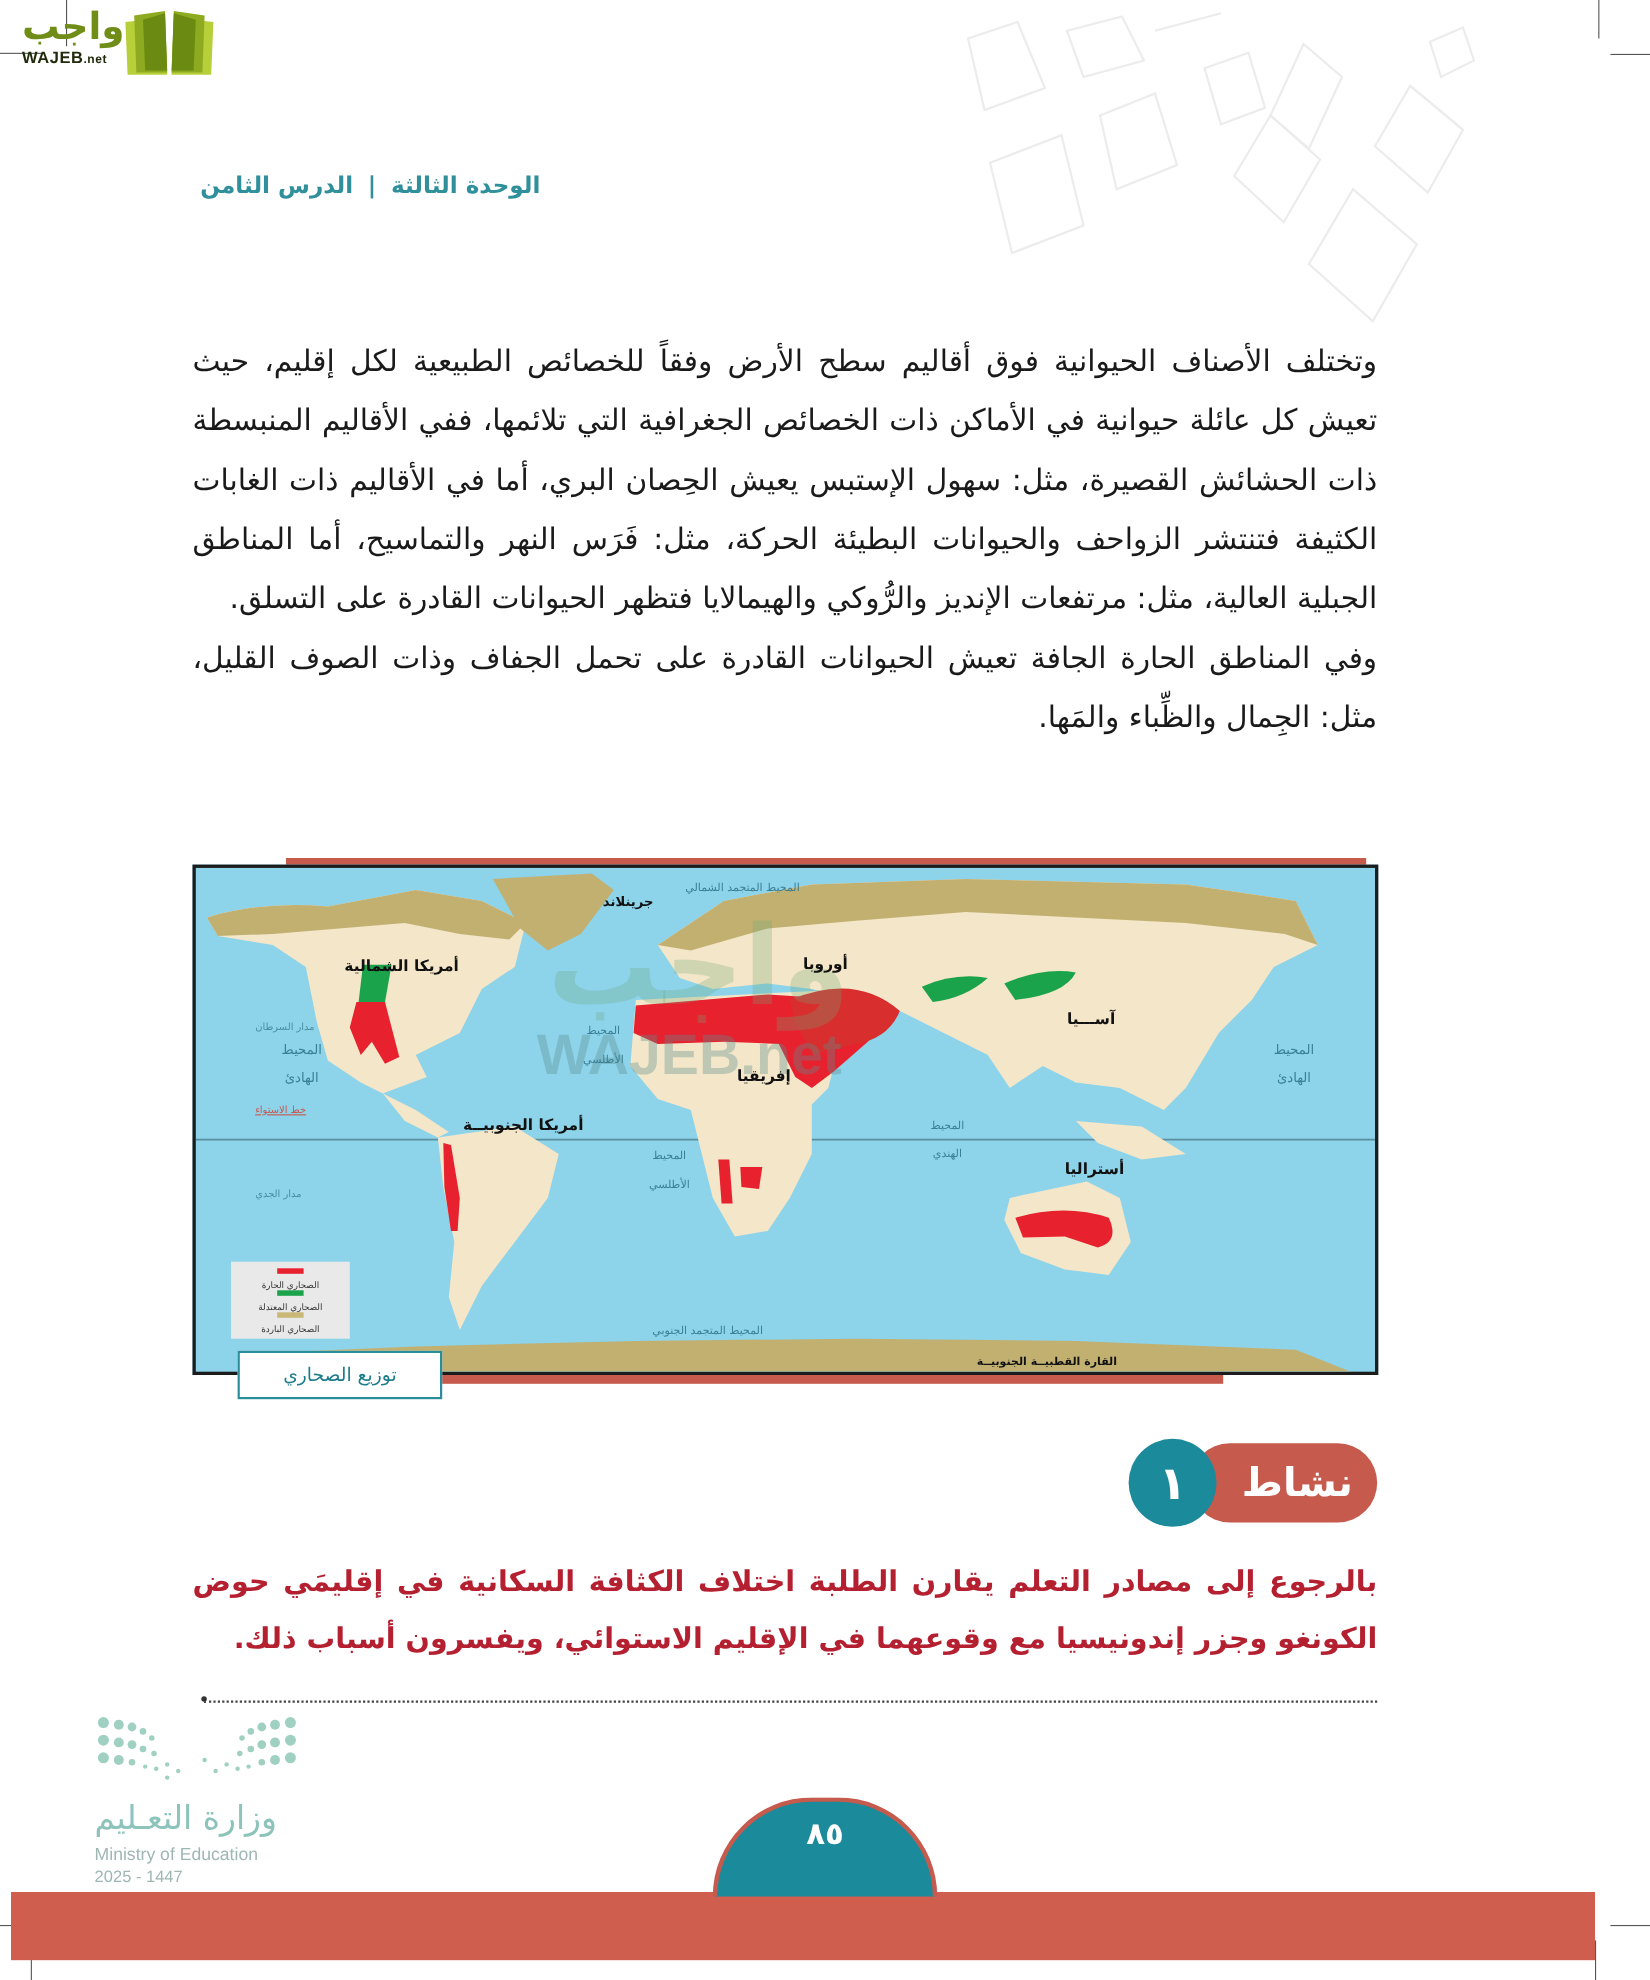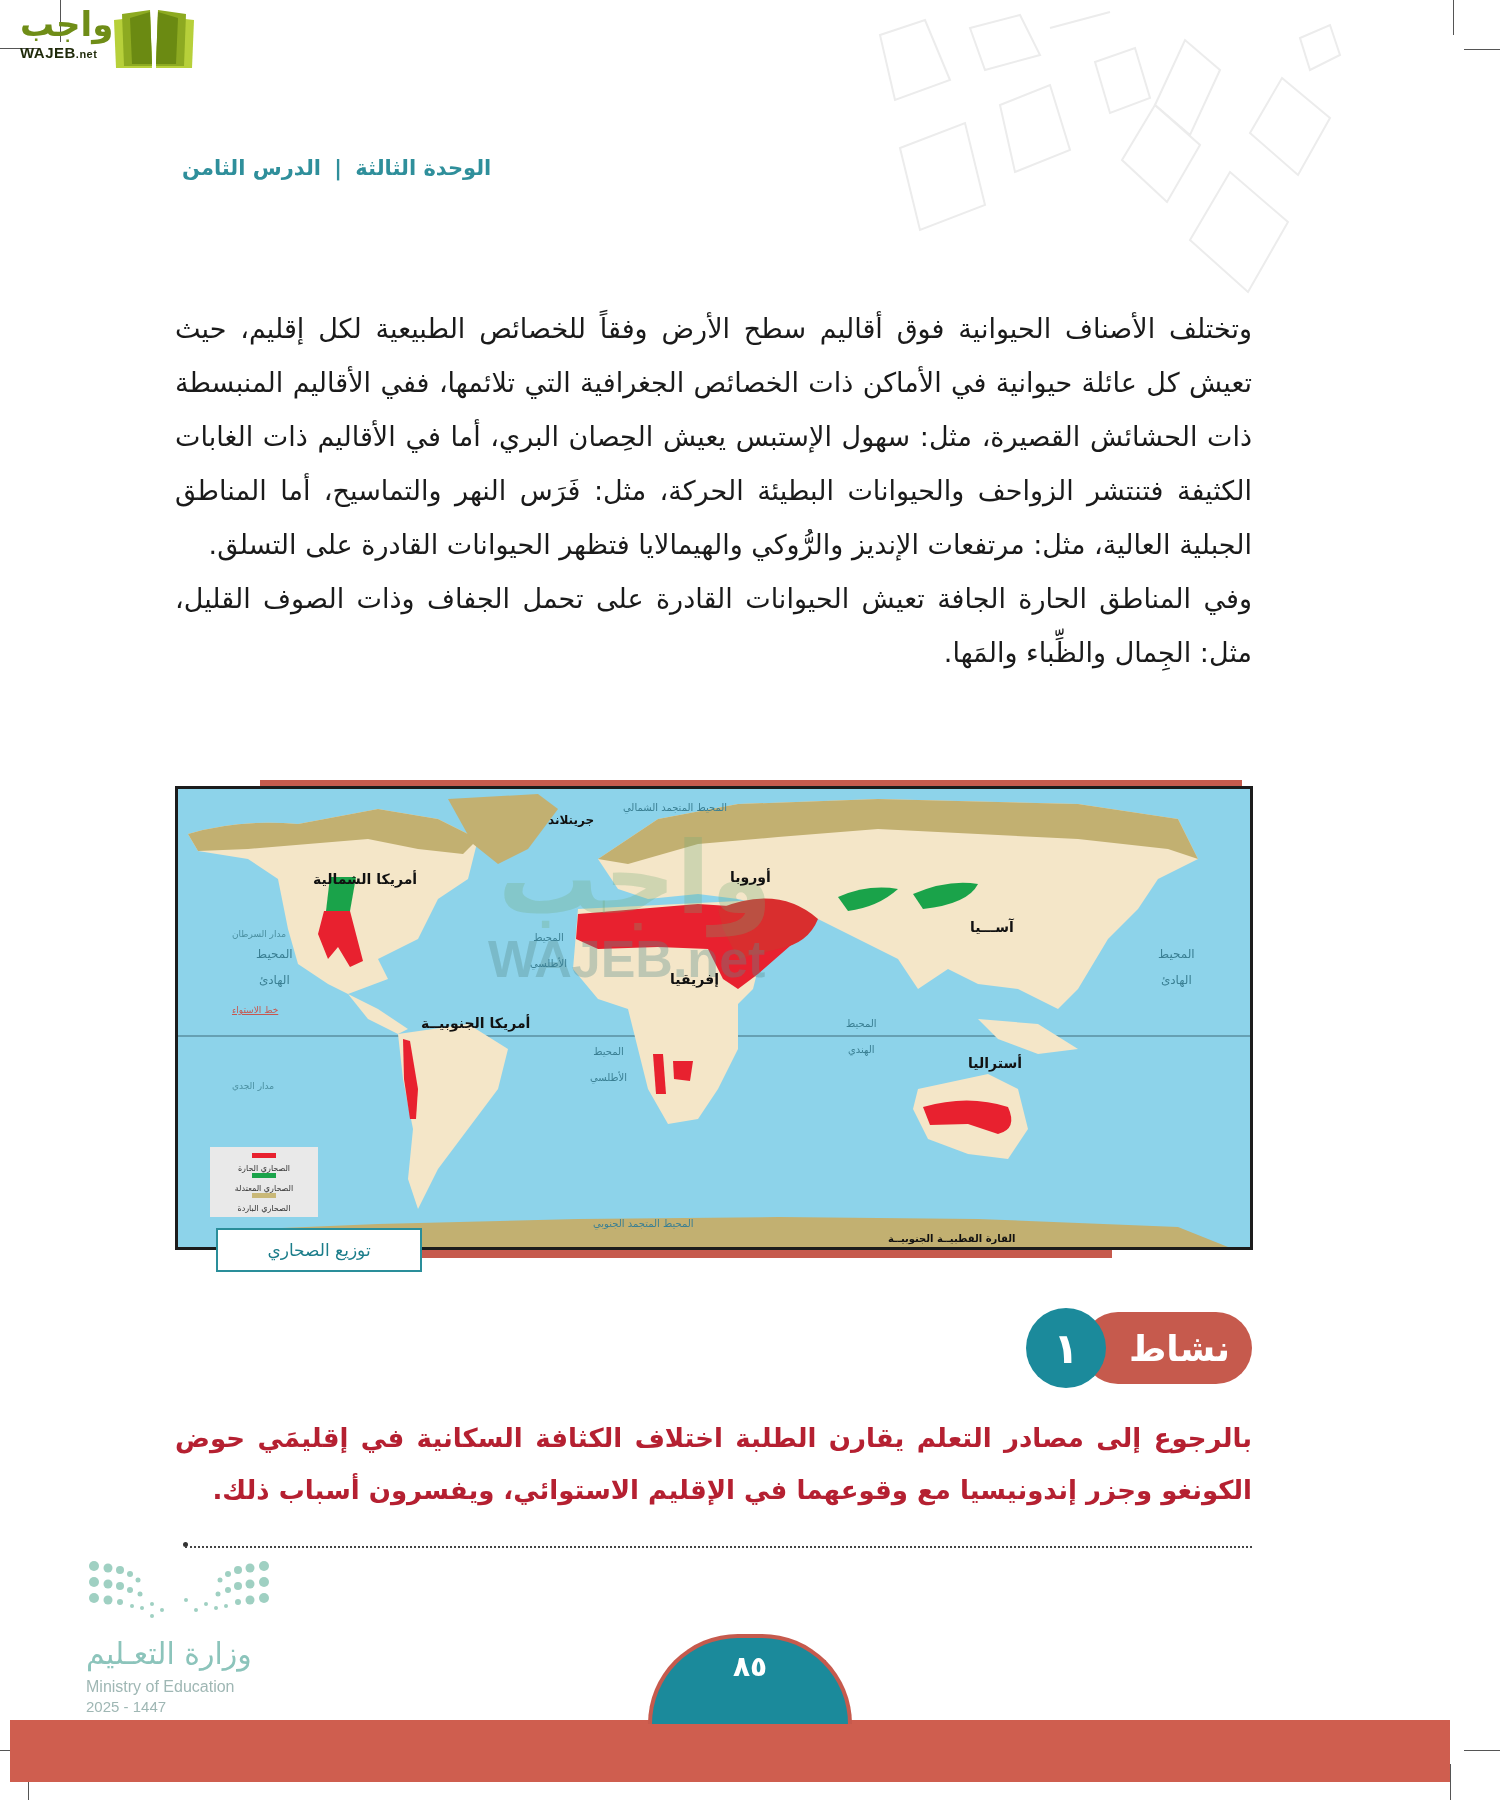--- a/index.html
+++ b/index.html
@@ -53,21 +53,21 @@
     color:rgba(90,140,140,0.35); font-family:"Liberation Sans", sans-serif;
   }
   .legend {
     position:absolute; left:32px; top:358px; width:108px; height:70px;
     background:#e9e9e9; padding:6px; box-sizing:border-box; direction:rtl;
   }
   .legend-row { display:flex; align-items:center; gap:6px; height:20px; font-size:8px; color:#333;flex-direction:column; }
   .legend-swatch { width:24px; height:12px; display:inline-block; }
 
   .map-caption {
-    position:absolute; left:216px; top:1228px; width:206px; height:44px;
+    position:absolute; left:216px; top:1228px; width:186px; height:44px;
     border:2px solid #2a8e9a; background:#fff; box-sizing:border-box;
     display:flex; align-items:center; justify-content:center;
     direction:rtl; font-size:17px; color:#1b7d8a;
   }
 
   .activity-badge { position:absolute; left:1026px; top:1308px; width:226px; height:80px; }
   .activity-pill {
     position:absolute; right:0; top:4px; width:170px; height:72px; background:#c65a4d;
     border-radius:36px; display:flex; align-items:center; justify-content:flex-end; padding-right:22px; box-sizing:border-box;
   }
@@ -220,21 +220,21 @@
       <div>الأطلسي</div>
   </div>
   <div class="ocean-label" style="left:412px;top:250px;font-size:10px;">
     <div>المحيط</div>
       <div>الأطلسي</div>
   </div>
   <div class="ocean-label" style="left:668px;top:222px;font-size:10px;">
     <div>المحيط</div>
       <div>الهندي</div>
   </div>
-  <div class="ocean-label" style="left:415px;top:422px;font-size:10px;">المحيط المتجمد الجنوبي</div>
+  <div class="ocean-label" style="left:415px;top:409px;font-size:10px;">المحيط المتجمد الجنوبي</div>
 
   <div class="line-label" style="left:10px;top:140px;">مدار السرطان</div>
   <div class="line-label red" style="left:10px;top:216px;">خط الاستواء</div>
   <div class="line-label" style="left:10px;top:292px;">مدار الجدي</div>
 
   <div class="legend">
     <div class="legend-row">
       <span class="legend-swatch" style="background:#e8212f;"></span>
       <span>الصحاري الحارة</span>
     </div>

